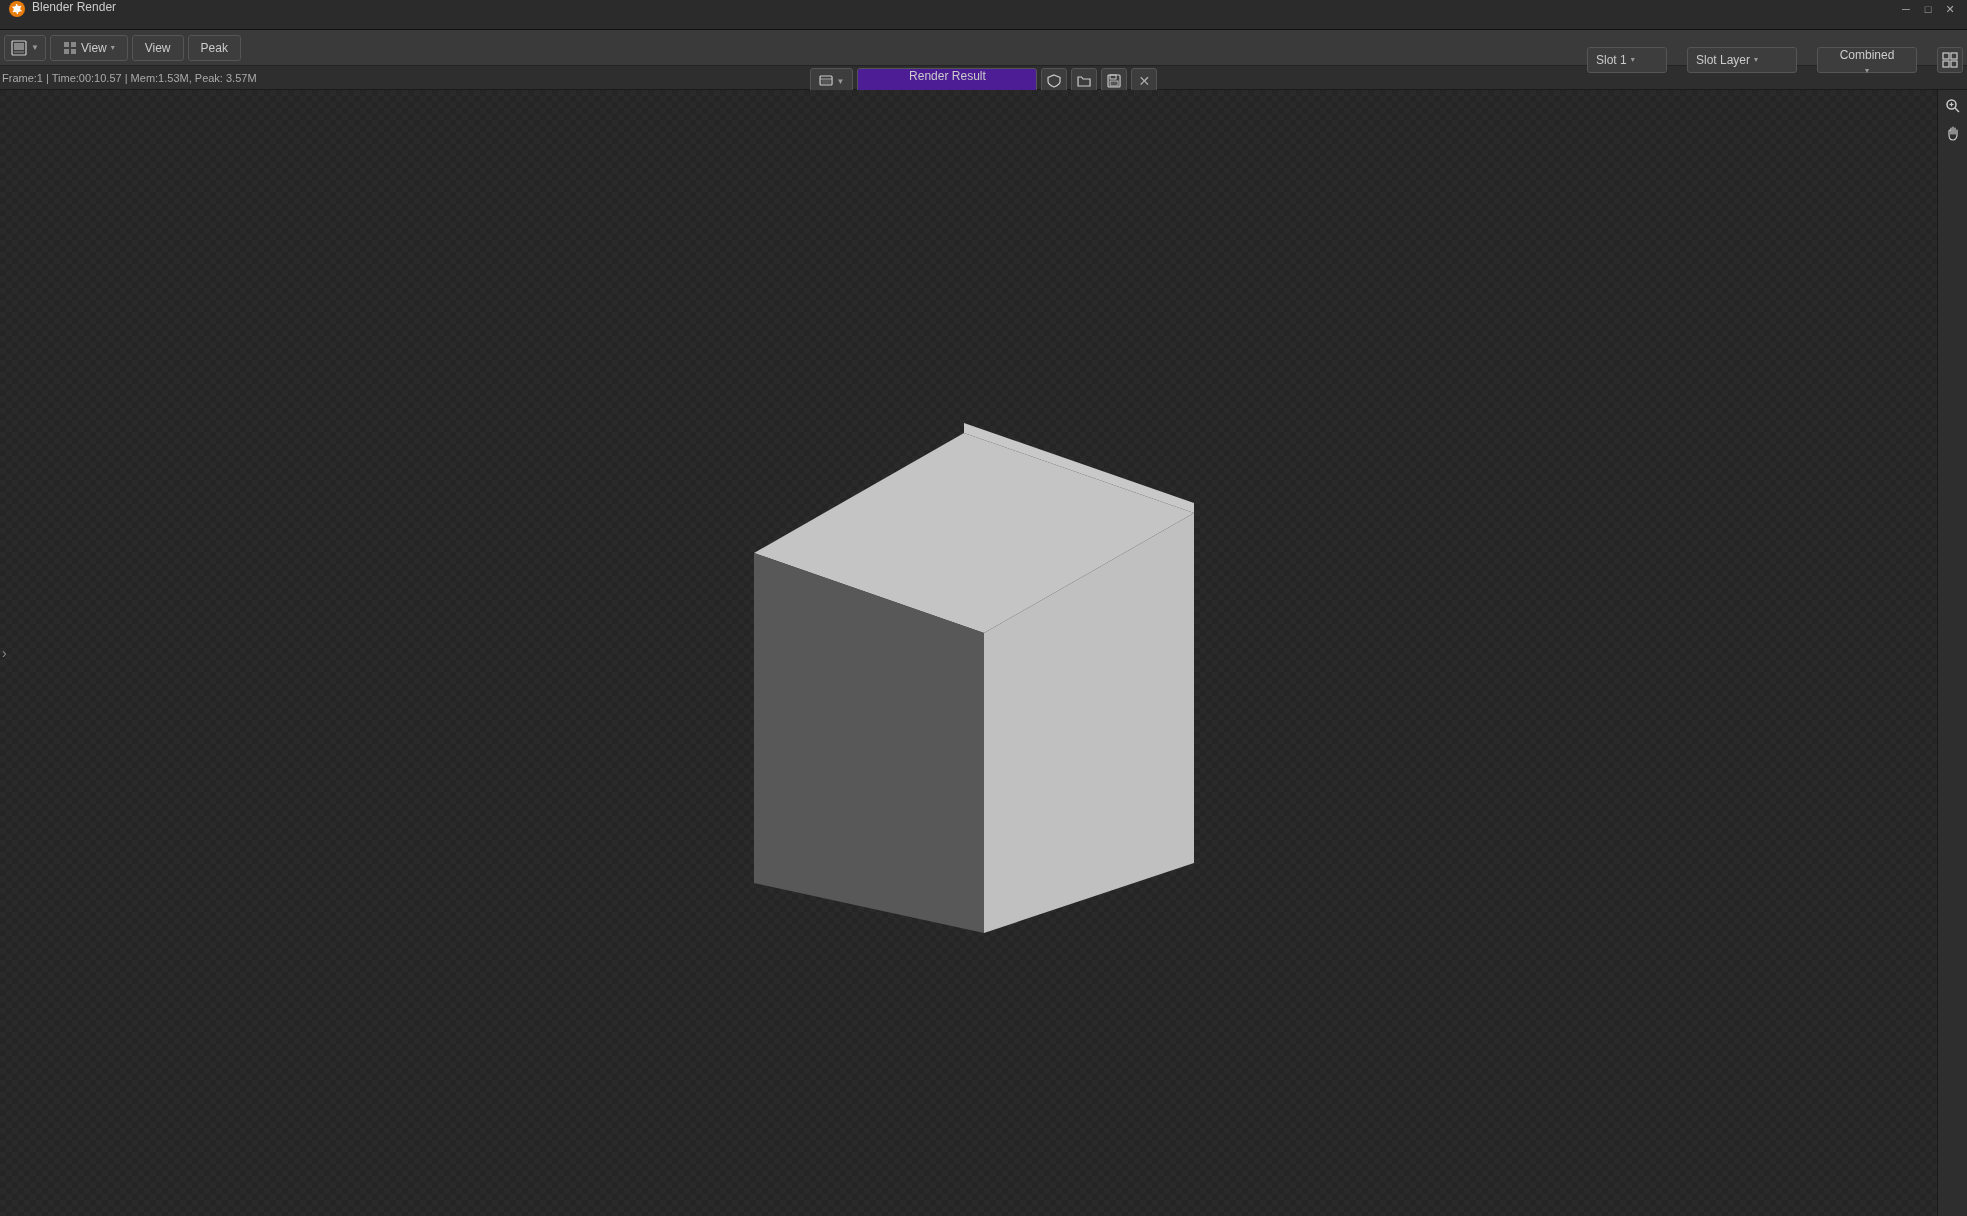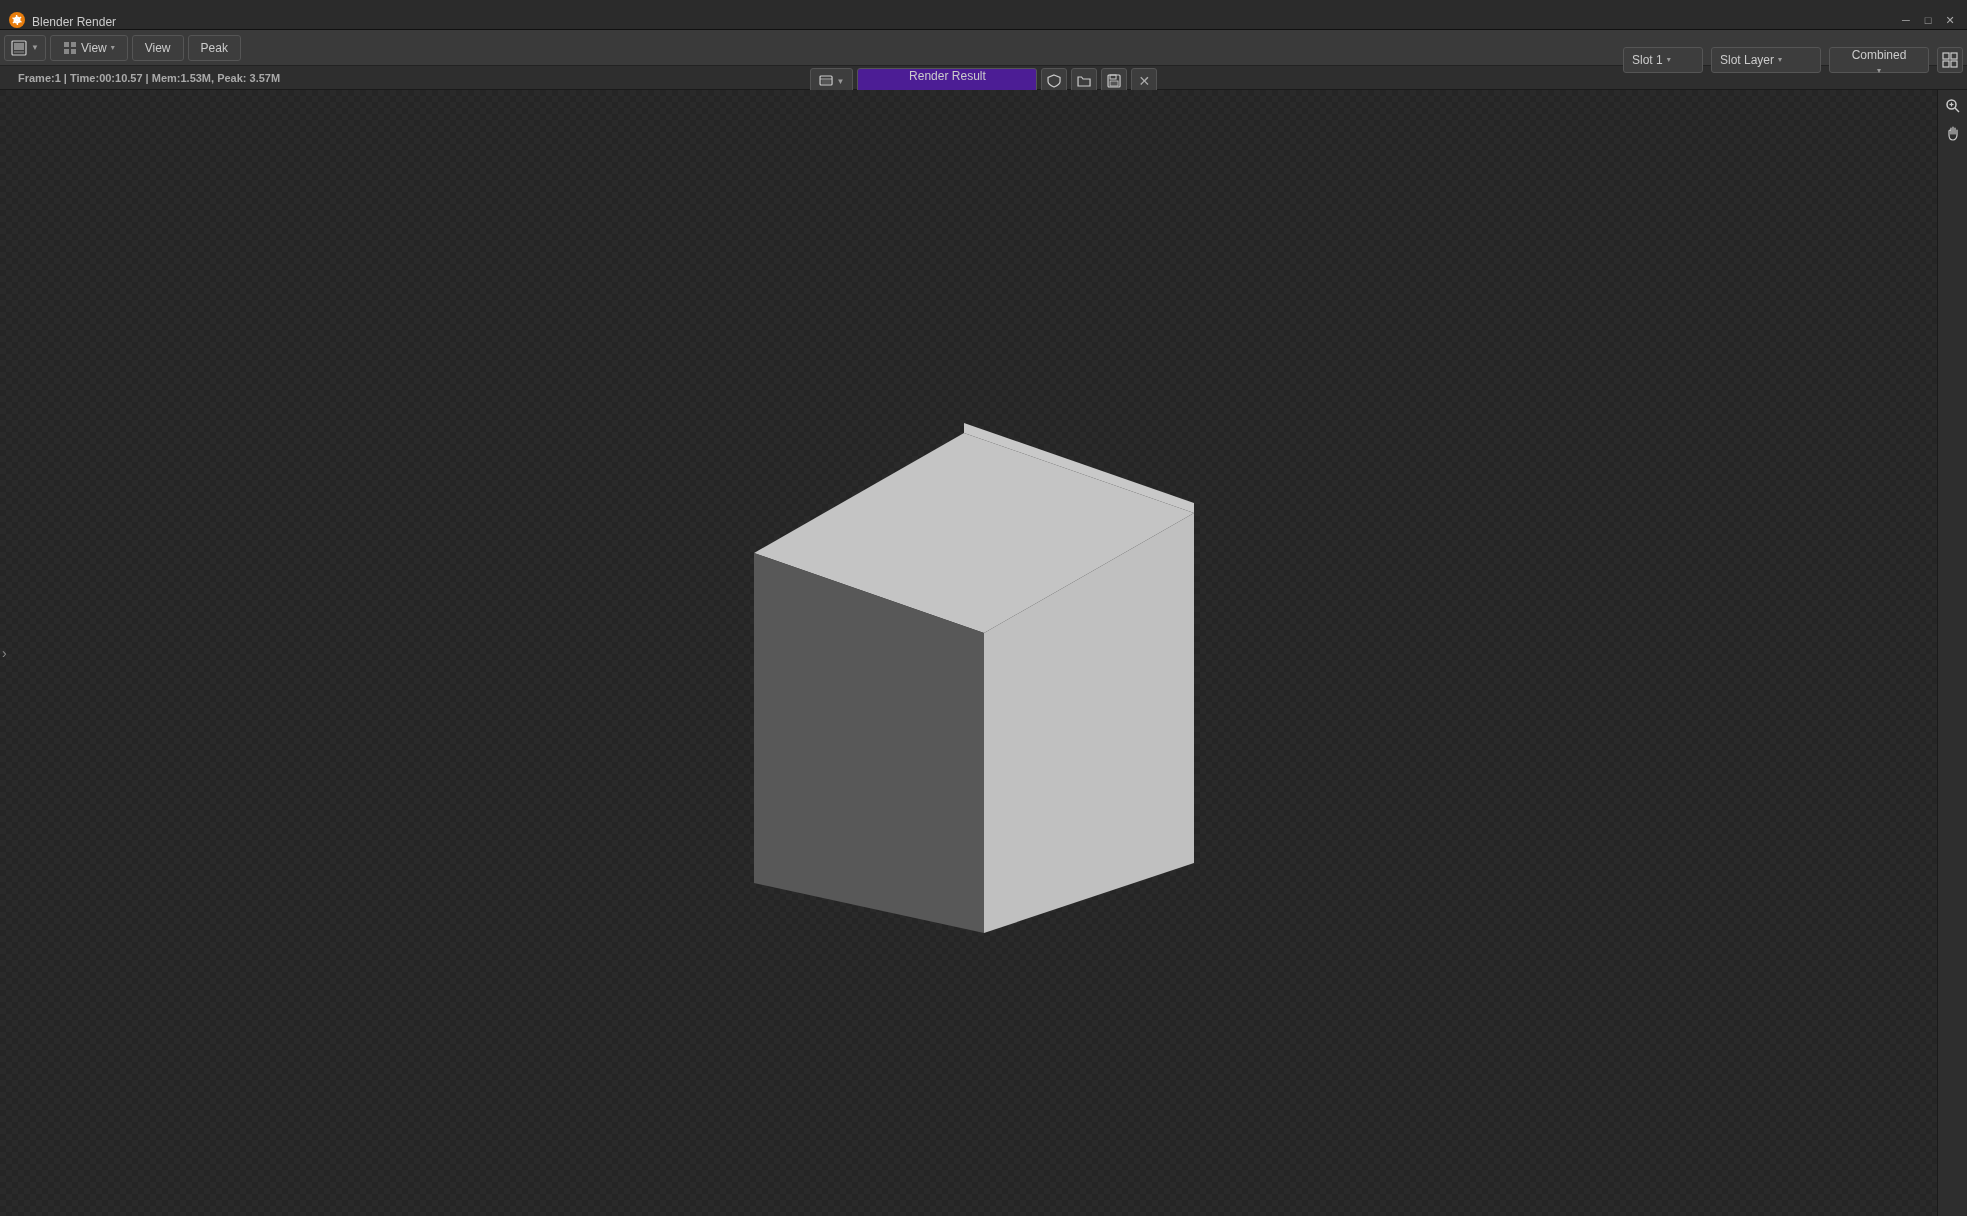--- a/index.html
+++ b/index.html
@@ -13,21 +13,21 @@
       overflow: hidden;
       user-select: none;
     }
 
     
     #title-bar {
       width: 100%;
       height: 30px;
       background: #2b2b2b;
       display: flex;
-      align-items: flex-end;
+      align-items: flex-start;
       padding: 0 8px;
       border-bottom: 1px solid #111;
     }
     #title-bar-logo {
       width: 18px;
       height: 18px;
       margin-right: 6px;
       flex-shrink: 0;
     }
     #title-bar-title {
@@ -138,21 +138,21 @@
       justify-content: center;
     }
     .close-x {
       color: #aaa;
       font-size: 14px;
     }
 
     
     .right-controls {
       display: flex;
-      gap: 8px;
+      gap: 20px;
       margin-top: 24px;
     }
     .dropdown-btn {
       height: 26px;
       padding: 0 8px;
       background: #3d3d3d;
       border: 1px solid #555;
       border-radius: 3px;
       color: #ccc;
       font-size: 12px;
@@ -163,25 +163,24 @@
       min-width: 80px;
     }
 
     
     #status-bar {
       width: 100%;
       height: 24px;
       background: #2e2e2e;
       display: flex;
       align-items: center;
-      padding: 0 18px;
+      padding: 0 2px;
       font-size: 11px;
       color: #aaa;
       border-bottom: 1px solid #1a1a1a;
-      font-weight: bold;
     }
 
     
     #viewport {
       width: 100%;
       height: calc(1216px - 30px - 36px - 24px);
       position: relative;
       overflow: hidden;
       background: #1e1e1e;
     }

